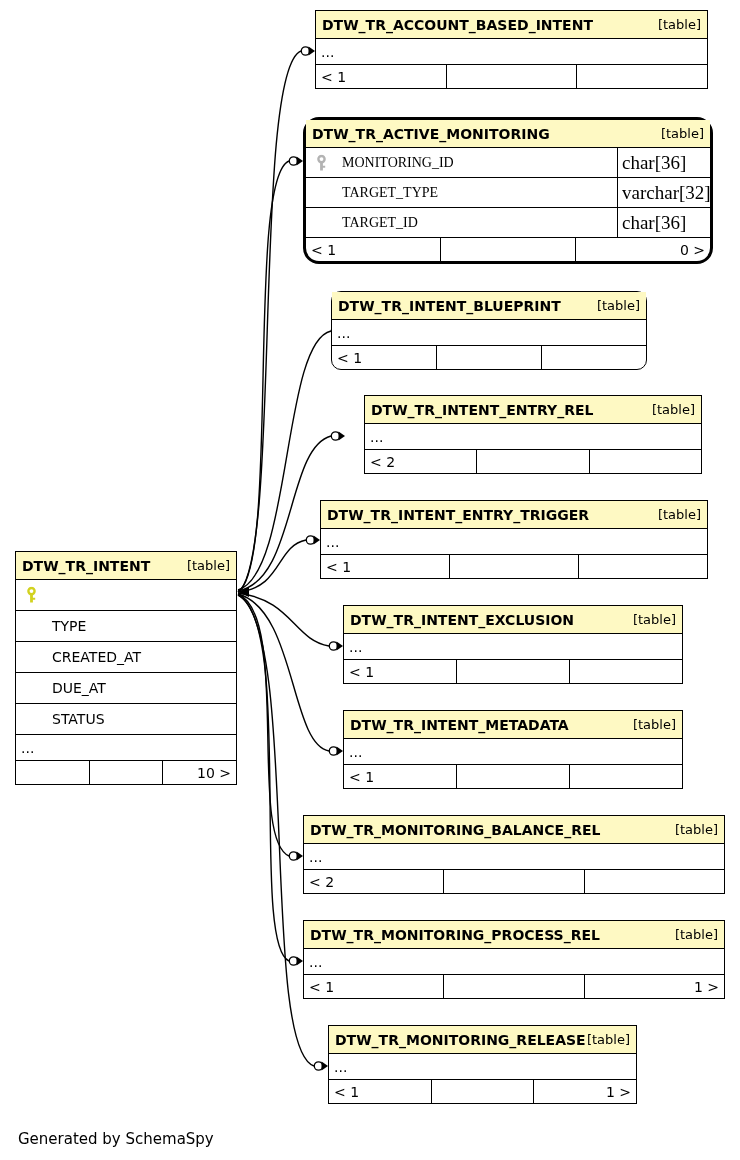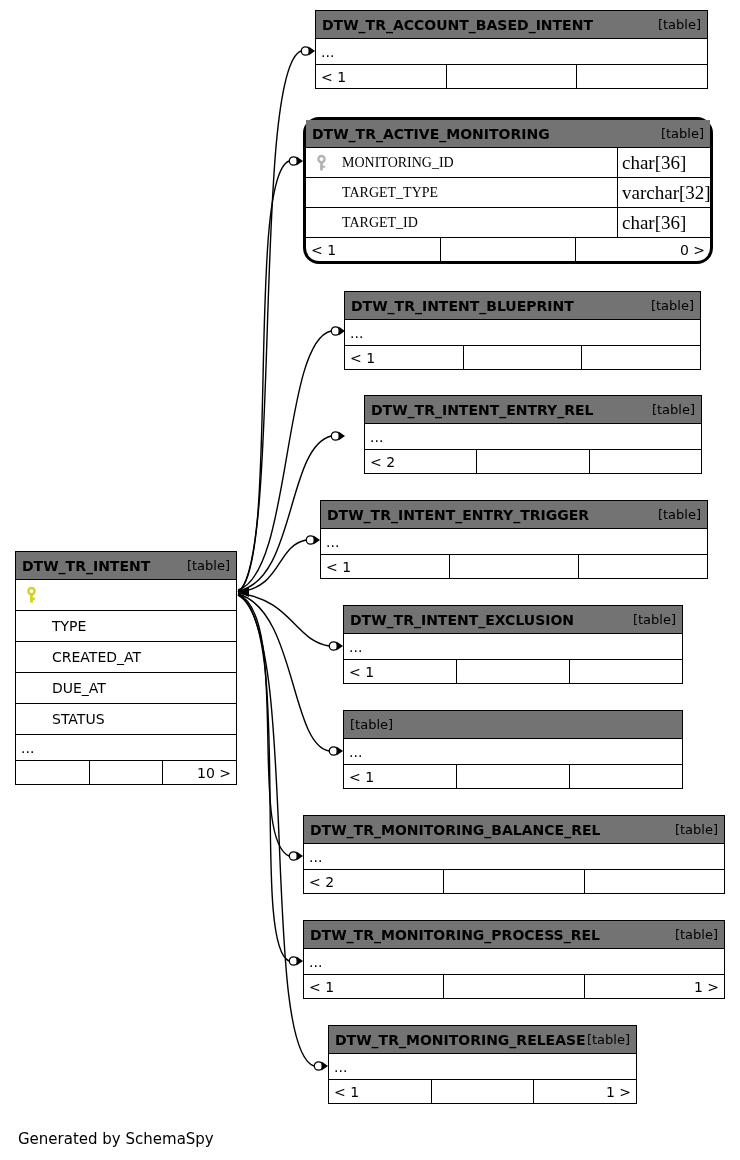--- a/index.html
+++ b/index.html
@@ -1,21 +1,21 @@
 <!DOCTYPE html>
 <html><head>
 <meta charset="utf-8">
 <style>
   html,body{margin:0;padding:0;background:#fff;}
   body{font-family:"DejaVu Sans","Liberation Sans",sans-serif;color:#000;}
   #canvas{position:relative;width:740px;height:1160px;background:#fff;overflow:hidden;}
   svg.rel{position:absolute;left:0;top:0;z-index:0;}
   .tbl{position:absolute;z-index:1;background:#fff;border:1.5px solid #000;box-sizing:border-box;}
   .tbl.thick{border-width:3px;}
-  .thead{display:flex;justify-content:space-between;align-items:center;background:#737373;height:27px;padding:0 6px;}
+  .thead{display:flex;justify-content:space-between;align-items:center;background:#fef9c3;height:27px;padding:0 6px;}
   .tname{font-weight:bold;font-size:14px;letter-spacing:0;white-space:nowrap;}
   .ttag{font-size:13px;white-space:nowrap;}
   .trow{position:relative;display:flex;align-items:center;height:30px;border-top:1.5px solid #000;font-size:14px;}
   .trow.r29{height:29px;font-family:Liberation Serif, serif;}
   .trow .cname{padding-left:36px;flex:1 1 auto;white-space:nowrap;}
   .typecell{flex:0 0 auto;width:84px;border-left:1.5px solid #000;align-self:stretch;display:flex;align-items:center;padding:0 4px;font-size:19px;white-space:nowrap;}
   .keyicon{position:absolute;left:9px;top:50%;transform:translateY(-50%);width:13px;height:17px;line-height:0;}
   .dotsrow{display:flex;align-items:center;height:25px;border-top:1.5px solid #000;padding-left:5px;font-size:14px;}
   .tfoot{display:flex;height:23px;border-top:1.5px solid #000;font-size:14px;}
   .fcell{flex:1 1 0;display:flex;align-items:center;padding:0 5px;white-space:nowrap;}
@@ -141,21 +141,21 @@
       <span class="cname">TARGET_ID</span>
       <span class="typecell">char[36]</span>
     </div>
     <div class="tfoot">
       <span class="fcell">&lt; 1</span>
       <span class="fcell"></span>
       <span class="fcell right">0 &gt;</span>
     </div>
   </div>
 
-  <div class="tbl" style="left:344px;top:291px;width:357px;">
+  <div class="tbl" style="left:331px;top:291px;width:316px;border-radius:10px;">
     <div class="thead">
       <span class="tname">DTW_TR_INTENT_BLUEPRINT</span>
       <span class="ttag">[table]</span>
     </div>
     <div class="dotsrow">...</div>
     <div class="tfoot">
       <span class="fcell">&lt; 1</span>
       <span class="fcell"></span>
       <span class="fcell right"></span>
     </div>
@@ -195,20 +195,21 @@
     <div class="dotsrow">...</div>
     <div class="tfoot">
       <span class="fcell">&lt; 1</span>
       <span class="fcell"></span>
       <span class="fcell right"></span>
     </div>
   </div>
 
   <div class="tbl" style="left:343px;top:710px;width:340px;">
     <div class="thead">
+      <span class="tname">DTW_TR_INTENT_METADATA</span>
       <span class="ttag">[table]</span>
     </div>
     <div class="dotsrow">...</div>
     <div class="tfoot">
       <span class="fcell">&lt; 1</span>
       <span class="fcell"></span>
       <span class="fcell right"></span>
     </div>
   </div>
 

